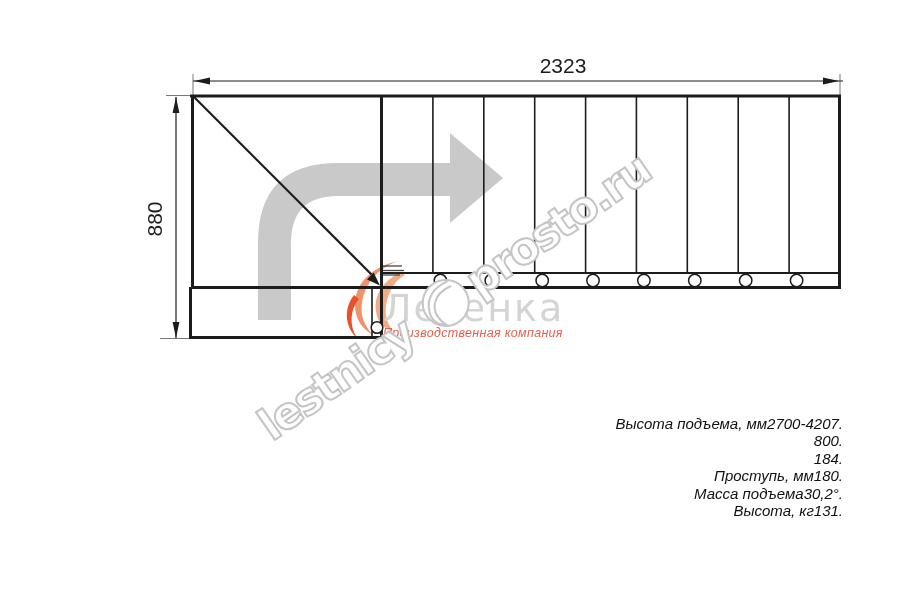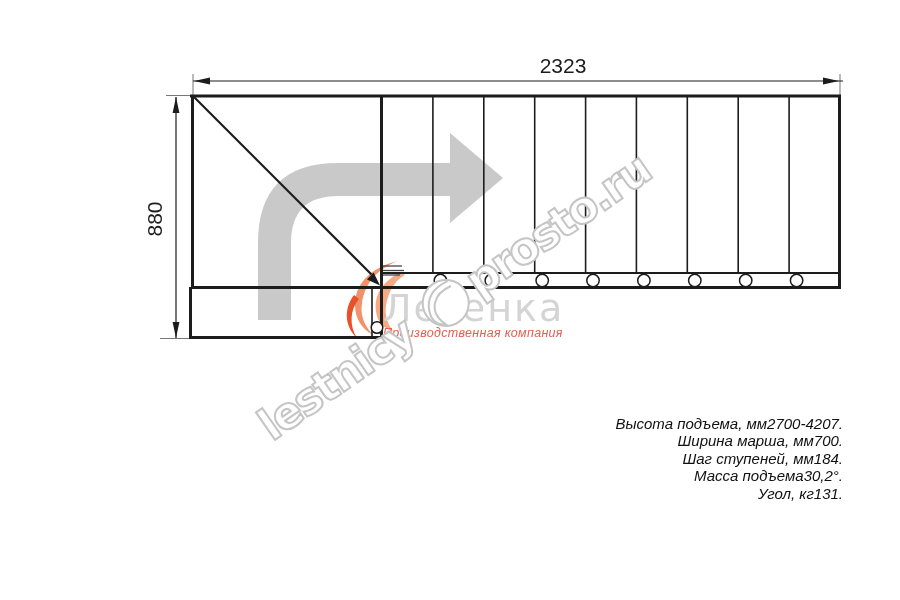--- a/index.html
+++ b/index.html
@@ -115,30 +115,32 @@
       <text class="wm-text" x="252" y="0">prosto.ru</text>
     </g>
   </svg>
 
   <div class="specs">
     <div class="spec-row">
       <span class="spec-label">Высота подъема, мм</span>
       <span class="spec-value">2700-4207.</span>
     </div>
     <div class="spec-row">
-      <span class="spec-label">Ширина марша, мм</span>
-      <span class="spec-value">700.</span>
+      <span class="spec-value">800.</span>
     </div>
     <div class="spec-row">
-      <span class="spec-label">Шаг ступеней, мм</span>
       <span class="spec-value">184.</span>
+    </div>
+    <div class="spec-row">
+      <span class="spec-label">Проступь, мм</span>
+      <span class="spec-value">180.</span>
     </div>
     <div class="spec-row">
       <span class="spec-label">Масса подъема</span>
       <span class="spec-value">30,2°.</span>
     </div>
     <div class="spec-row">
-      <span class="spec-label">Угол, кг</span>
+      <span class="spec-label">Высота, кг</span>
       <span class="spec-value">131.</span>
     </div>
   </div>
 
 </div>
 
 </body></html>

